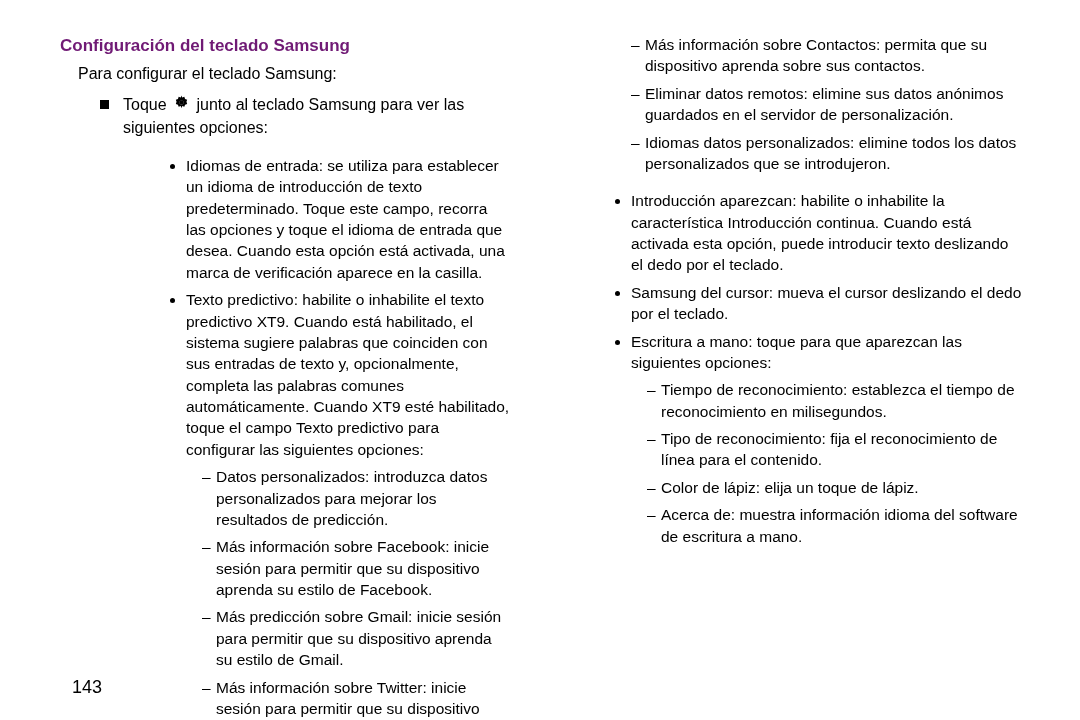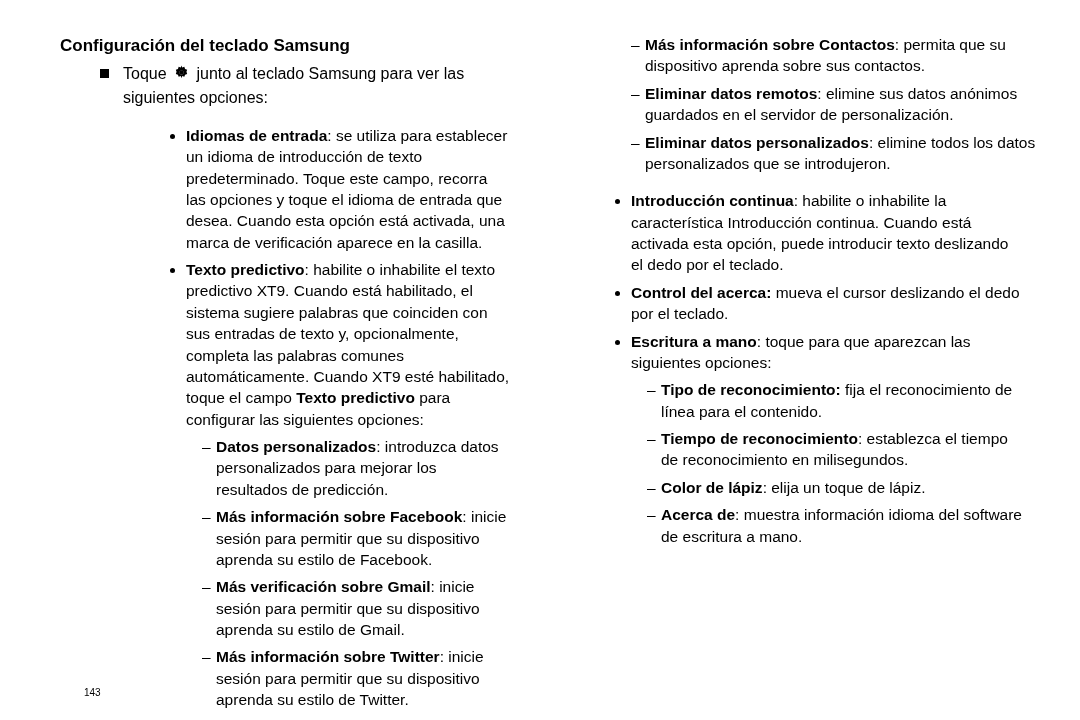--- a/index.html
+++ b/index.html
@@ -26,21 +26,21 @@
   }
   .col {
     flex: 1;
     font-size: 15.5px;
     line-height: 1.38;
   }
   h3.sect {
     margin: 0 0 6px 0;
     font-size: 17px;
     font-weight: 700;
-    color: #000000;
+    color: #701a75;
   }
   .intro {
     margin: 0 0 8px 0;
     padding-left: 18px;
     font-size: 16px;
   }
   .step {
     display: flex;
     gap: 14px;
     padding-left: 40px;
@@ -92,36 +92,37 @@
     position: relative;
     padding-left: 14px;
     margin-bottom: 6px;
   }
   .col.right ul.lvl2.top > li::before {
     content: "–";
     position: absolute;
     left: 0;
     top: 0;
   }
-  b { font-weight: 700; }
+  b { font-weight: 400; }
   .pagenum {
     position: absolute;
-    left: 84px;
+    left: 72px;
     bottom: 22px;
-    font-size: 10px;
+    font-size: 18px;
   }
 </style>
 </head>
 <body>
 
 <div class="page">
   <div class="columns">
 
     <div class="col left">
       <h3 class="sect">Configuración del teclado Samsung</h3>
+      <p class="intro">Para configurar el teclado Samsung:</p>
 
       <div class="step">
         <div class="sq"></div>
         <div class="body">
           <span>Toque </span>
           <span class="cog">
             <svg width="17" height="17" viewBox="0 0 24 24" fill="none" stroke="#000" stroke-width="2">
               <circle cx="12" cy="12" r="3"></circle>
               <path d="M12 2l1 3 3-1 1 3 3 1-1 3 1 3-3 1-1 3-3-1-1 3-1-3-3 1-1-3-3-1 1-3-1-3 3-1 1-3 3 1z" fill="#000" stroke="none"></path>
               <circle cx="12" cy="12" r="4" fill="#fff"></circle>
@@ -134,42 +135,42 @@
 
       <ul class="lvl1">
         <li>
           <b>Idiomas de entrada</b><span>: se utiliza para establecer un idioma de introducción de texto predeterminado. Toque este campo, recorra las opciones y toque el idioma de entrada que desea. Cuando esta opción está activada, una marca de verificación aparece en la casilla.</span>
         </li>
         <li>
           <b>Texto predictivo</b><span>: habilite o inhabilite el texto predictivo XT9. Cuando está habilitado, el sistema sugiere palabras que coinciden con sus entradas de texto y, opcionalmente, completa las palabras comunes automáticamente. Cuando XT9 esté habilitado, toque el campo </span><b>Texto predictivo</b><span> para configurar las siguientes opciones:</span>
           <ul class="lvl2">
             <li><b>Datos personalizados</b><span>: introduzca datos personalizados para mejorar los resultados de predicción.</span></li>
             <li><b>Más información sobre Facebook</b><span>: inicie sesión para permitir que su dispositivo aprenda su estilo de Facebook.</span></li>
-            <li><b>Más verificación sobre Gmail</b><span>: inicie sesión para permitir que su dispositivo aprenda su estilo de Gmail.</span></li>
+            <li><b>Más predicción sobre Gmail</b><span>: inicie sesión para permitir que su dispositivo aprenda su estilo de Gmail.</span></li>
             <li><b>Más información sobre Twitter</b><span>: inicie sesión para permitir que su dispositivo aprenda su estilo de Twitter.</span></li>
           </ul>
         </li>
       </ul>
     </div>
 
     <div class="col right">
       <ul class="lvl2 top">
         <li><b>Más información sobre Contactos</b><span>: permita que su dispositivo aprenda sobre sus contactos.</span></li>
         <li><b>Eliminar datos remotos</b><span>: elimine sus datos anónimos guardados en el servidor de personalización.</span></li>
-        <li><b>Eliminar datos personalizados</b><span>: elimine todos los datos personalizados que se introdujeron.</span></li>
+        <li><b>Idiomas datos personalizados</b><span>: elimine todos los datos personalizados que se introdujeron.</span></li>
       </ul>
 
       <ul class="lvl1">
-        <li><b>Introducción continua</b><span>: habilite o inhabilite la característica Introducción continua. Cuando está activada esta opción, puede introducir texto deslizando el dedo por el teclado.</span></li>
-        <li><b>Control del acerca:</b><span> mueva el cursor deslizando el dedo por el teclado.</span></li>
+        <li><b>Introducción aparezcan</b><span>: habilite o inhabilite la característica Introducción continua. Cuando está activada esta opción, puede introducir texto deslizando el dedo por el teclado.</span></li>
+        <li><b>Samsung del cursor:</b><span> mueva el cursor deslizando el dedo por el teclado.</span></li>
         <li>
           <b>Escritura a mano</b><span>: toque para que aparezcan las siguientes opciones:</span>
           <ul class="lvl2">
+            <li><b>Tiempo de reconocimiento</b><span>: establezca el tiempo de reconocimiento en milisegundos.</span></li>
             <li><b>Tipo de reconocimiento:</b><span> fija el reconocimiento de línea para el contenido.</span></li>
-            <li><b>Tiempo de reconocimiento</b><span>: establezca el tiempo de reconocimiento en milisegundos.</span></li>
             <li><b>Color de lápiz</b><span>: elija un toque de lápiz.</span></li>
             <li><b>Acerca de</b><span>: muestra información idioma del software de escritura a mano.</span></li>
           </ul>
         </li>
       </ul>
     </div>
 
   </div>
   <div class="pagenum">143</div>
 </div>

